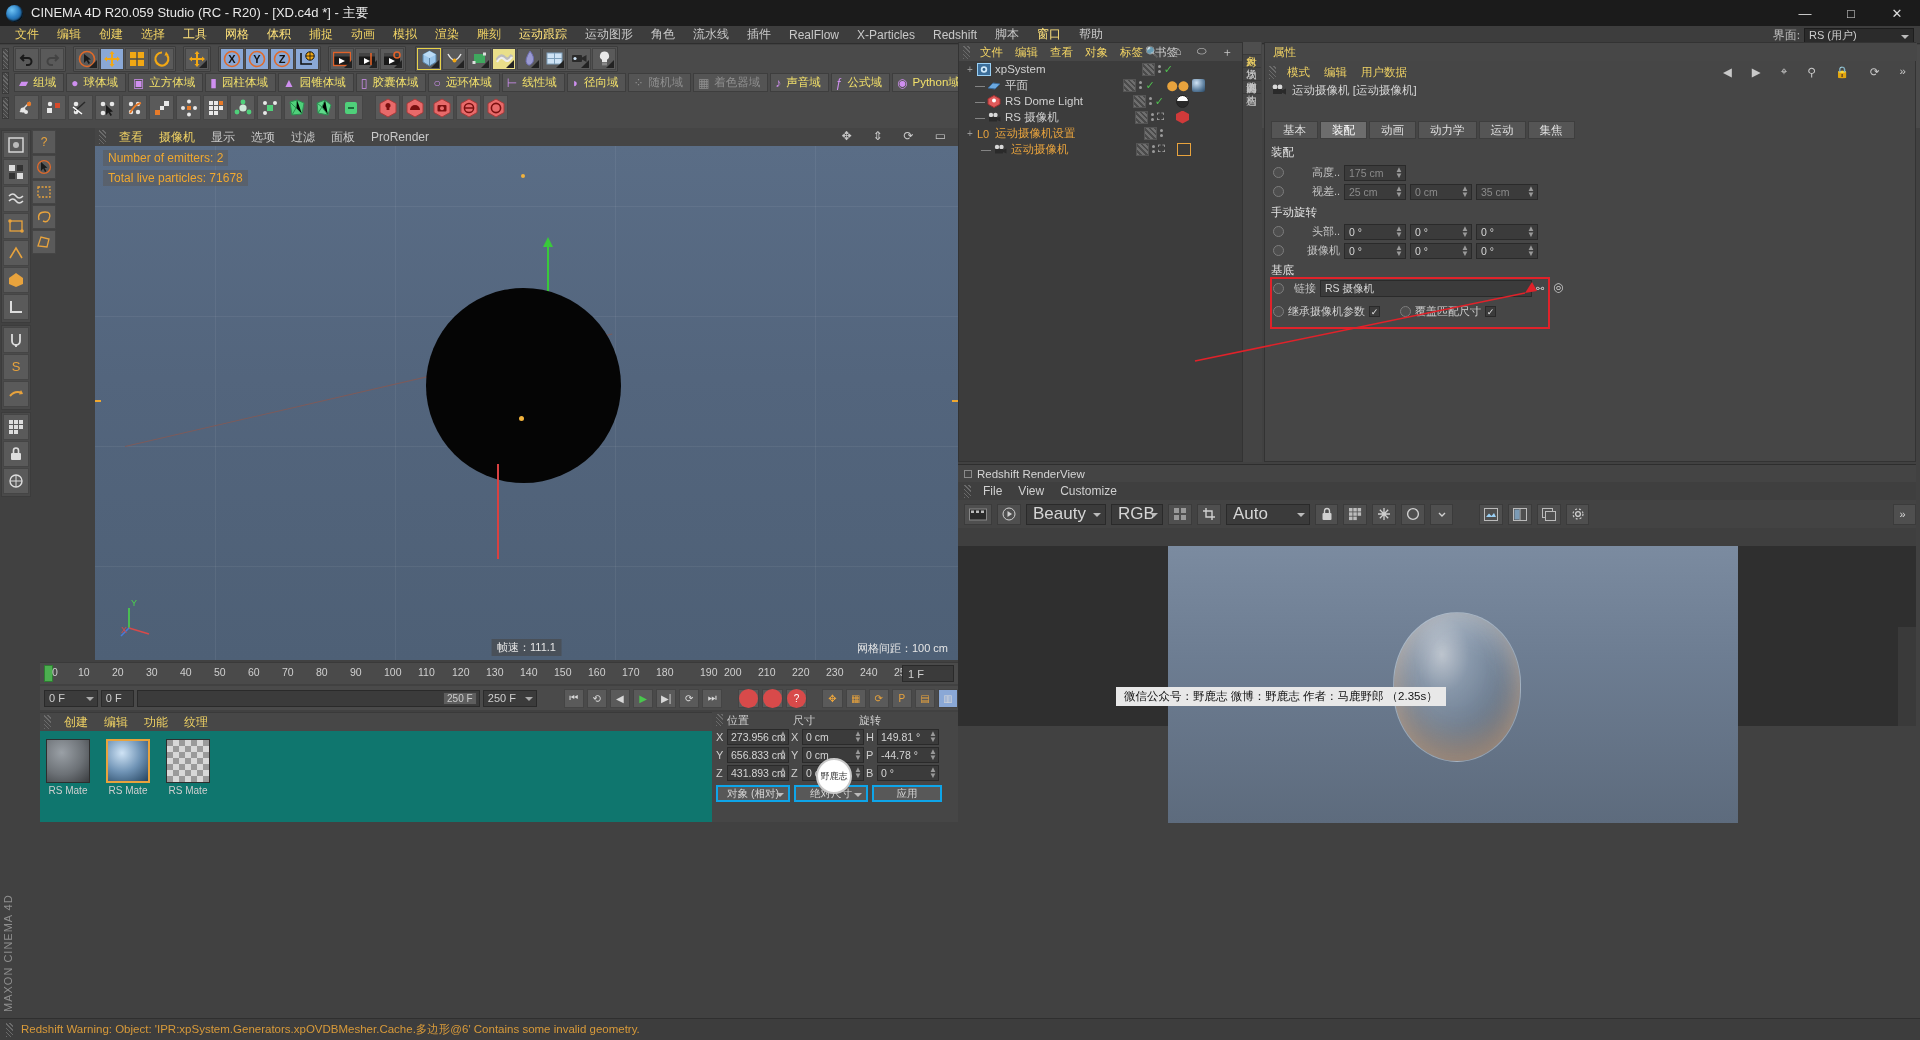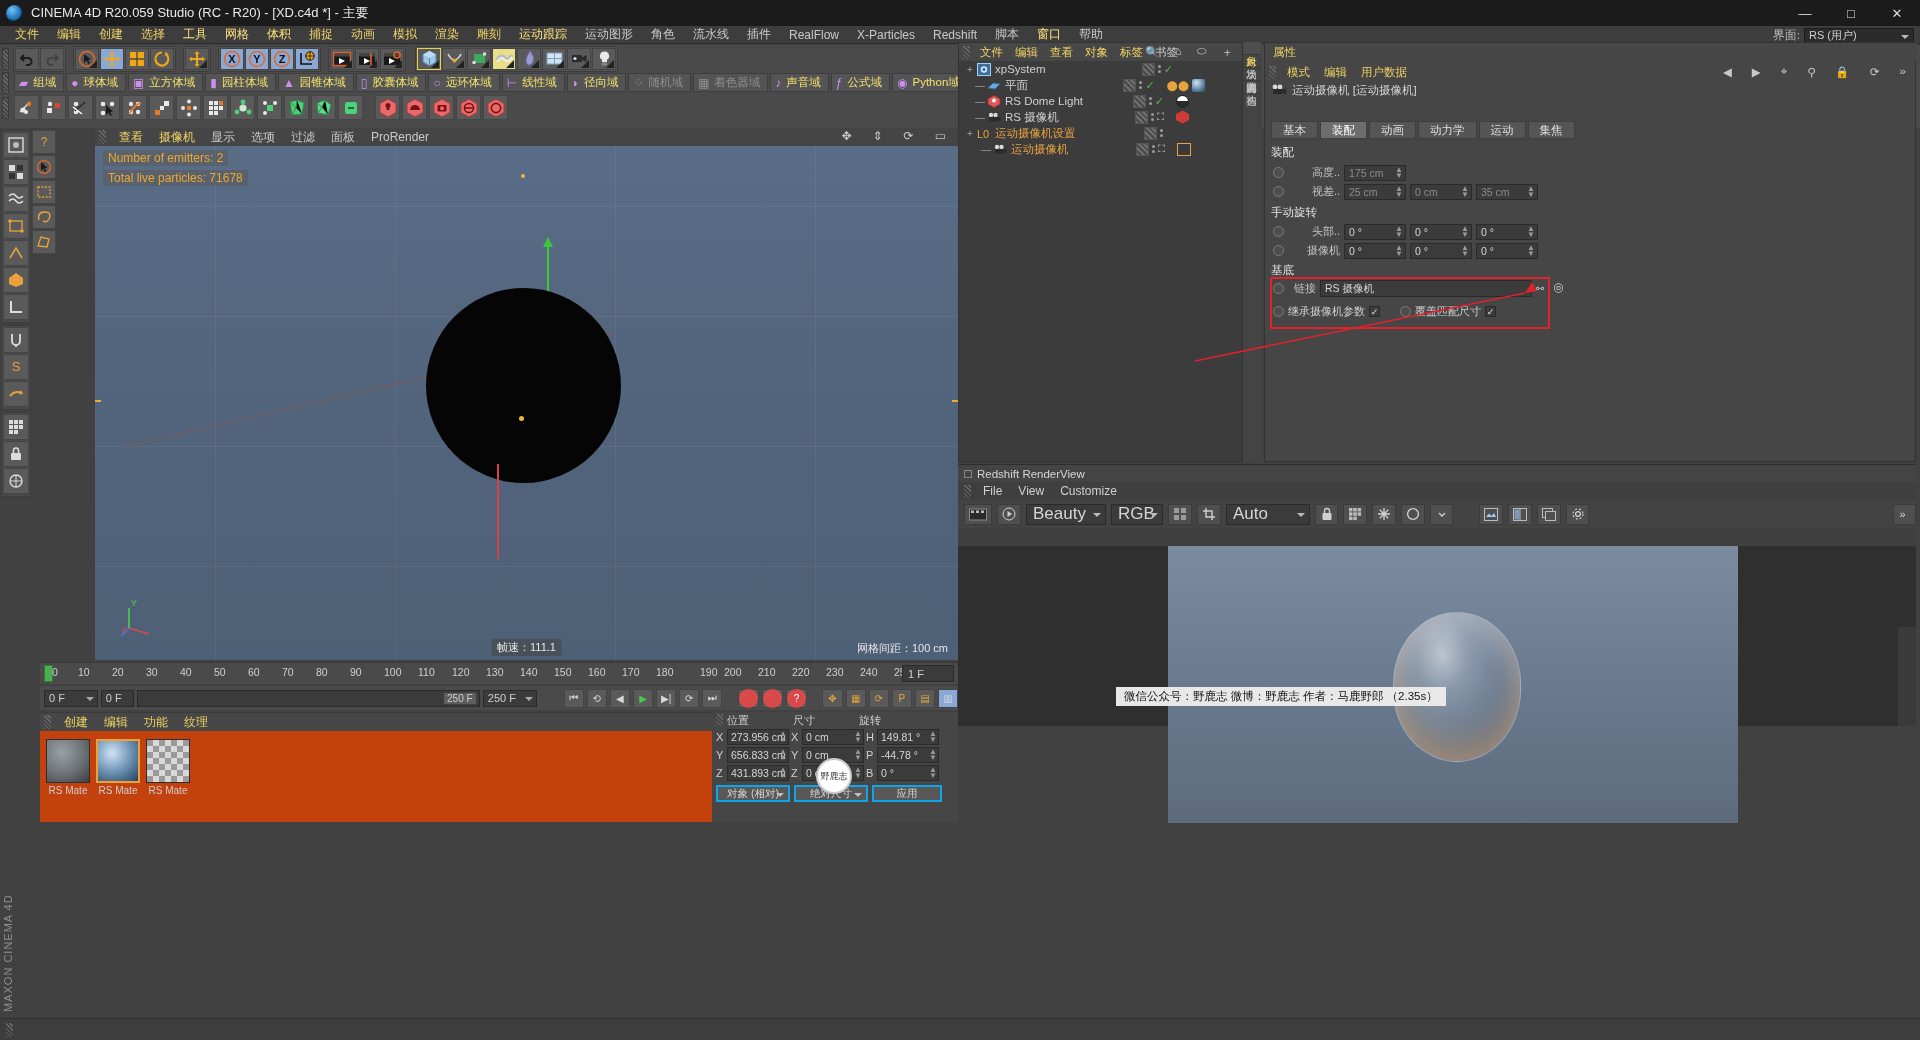--- a/index.html
+++ b/index.html
@@ -141,21 +141,21 @@
     color:#d8d8d8;font-size:10px;}
   .pbtn.grn{color:#49c64d;}
   .cbtn{width:19px;height:19px;border-radius:50%;display:flex;align-items:center;justify-content:center;font-size:10px;color:#fff;}
 
   
   .matmgr { position:absolute; left:40px; top:712px; width:672px; height:110px; background:#454545; border-top:1px solid #3a3a3a;}
   .mm-menu{height:18px;display:flex;align-items:center;padding-left:4px;background:#474747;}
   .mm-menu .g{width:7px;height:14px;background-image:repeating-linear-gradient(45deg,#6a6a6a 0 1px,transparent 1px 3px);margin-right:5px;}
   .mm-menu span{padding:0 8px;font-size:12px;color:#c9c9c9;}
   .mm-menu span.hl{color:#f0d264;}
-  .mm-body{position:absolute;top:18px;left:0;right:0;bottom:0;background:#c2410c;display:flex;gap:6px;padding:8px 6px;}
+  .mm-body{position:absolute;top:18px;left:0;right:0;bottom:0;background:#0f766e;display:flex;gap:16px;padding:8px 6px;}
   .mat{width:44px;}
   .mat .sw{width:44px;height:44px;border:1px solid #2e2e2e;}
   .mat .nm{font-size:10px;color:#cfcfcf;text-align:center;margin-top:2px;white-space:nowrap;}
   .mat.sel .sw{border:2px solid #e8a33d;}
 
   
   .coord { position:absolute; left:712px; top:712px; width:246px; height:110px; background:#464646;}
   .coord-hdr{height:16px;display:flex;align-items:center;padding-left:4px;font-size:11px;color:#cfcfcf;}
   .coord-hdr .g{width:7px;height:12px;background-image:repeating-linear-gradient(45deg,#6a6a6a 0 1px,transparent 1px 3px);margin-right:4px;}
   .coord-hdr .c{width:66px;}
@@ -1377,15 +1377,16 @@
       <div class="rs-img">
         <div class="rs-bubble"></div>
       </div>
       <div class="rs-caption">微信公众号：野鹿志   微博：野鹿志   作者：马鹿野郎 （2.35s）</div>
       <div class="rsv-side"></div>
     </div>
   </div>
 
   <div class="statusbar">
     <div class="sb-grip"></div>
+    <div class="msg">Redshift Warning: Object: 'IPR:xpSystem.Generators.xpOVDBMesher.Cache.多边形@6' Contains some invalid geometry.</div>
   </div>
 
 </div>
 
 </body></html>

